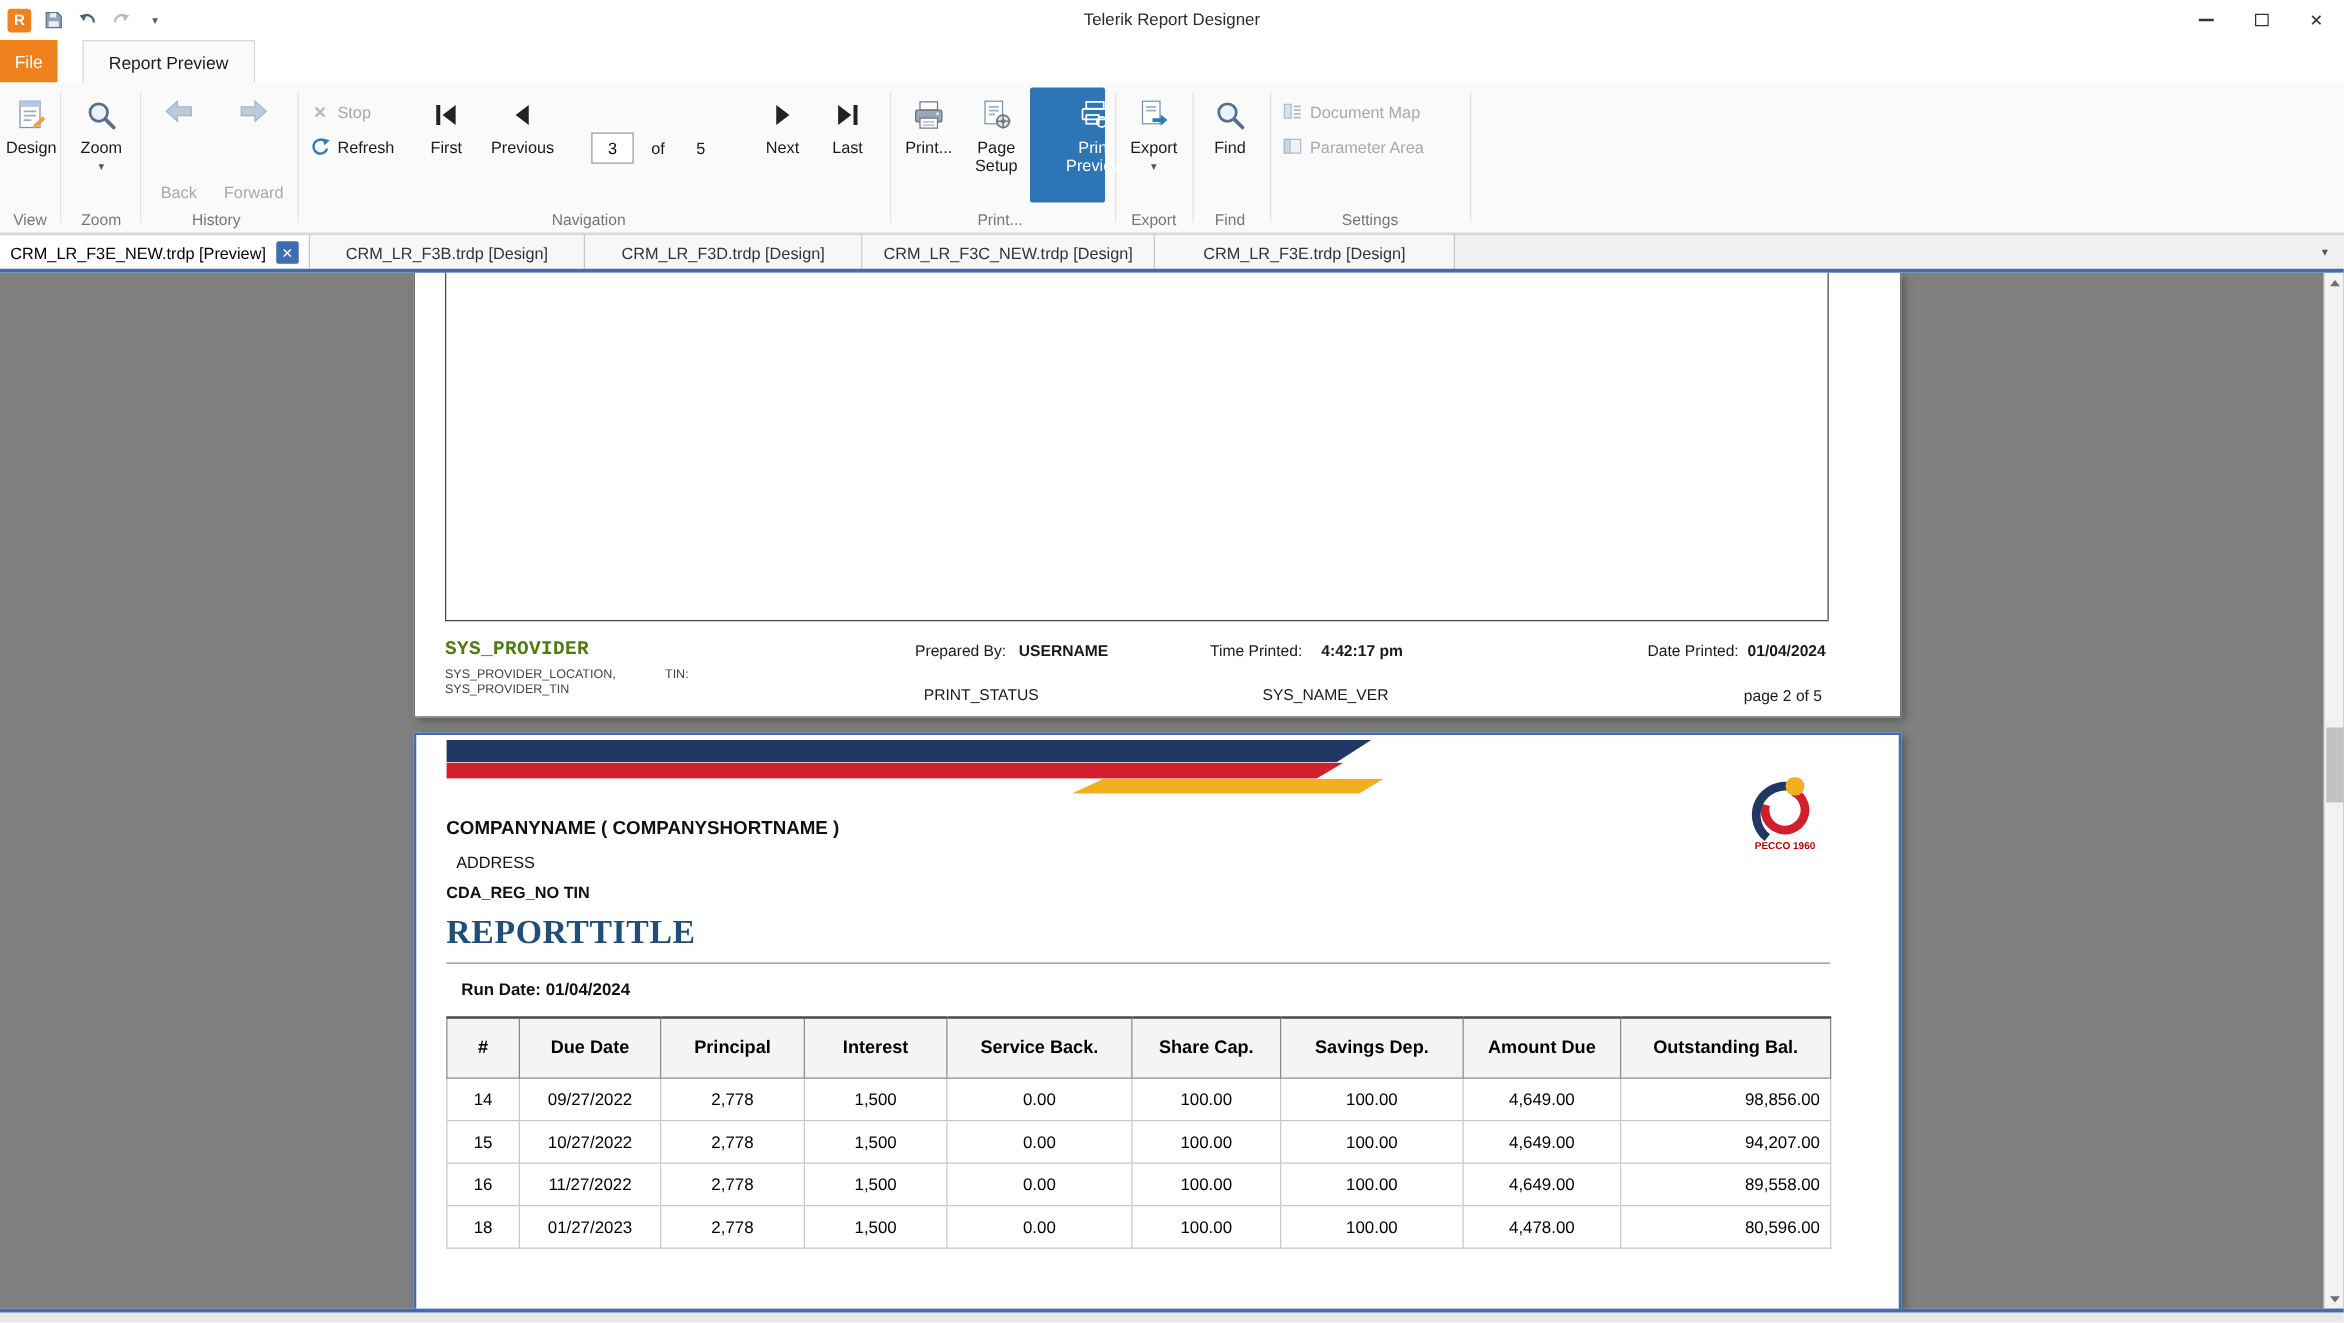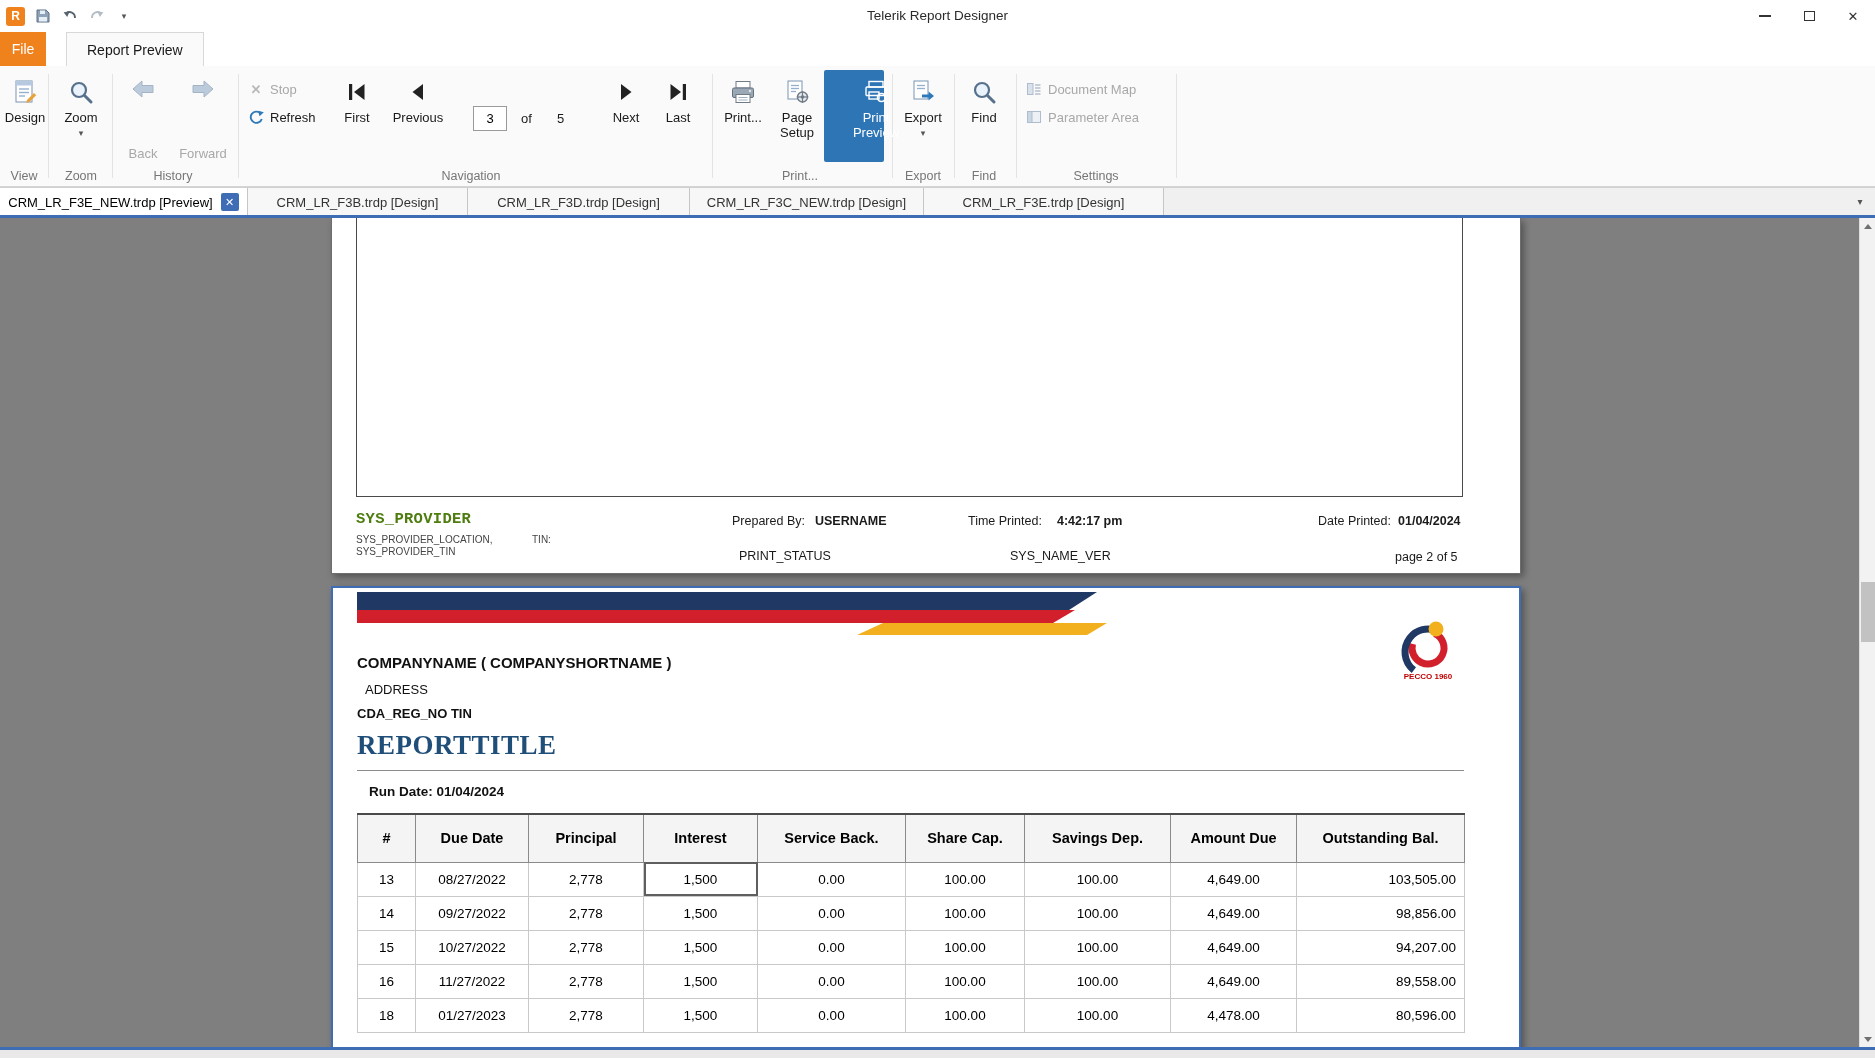--- a/index.html
+++ b/index.html
@@ -432,31 +432,20 @@
           <th>Interest</th>
           <th>Service Back.</th>
           <th>Share Cap.</th>
           <th>Savings Dep.</th>
           <th>Amount Due</th>
           <th>Outstanding Bal.</th>
         </tr>
       </thead>
       <tbody>
         <tr>
-          <td>13</td>
-            <td>08/27/2022</td>
-            <td>2,778</td>
-            <td class="fc">1,500</td>
-            <td>0.00</td>
-            <td>100.00</td>
-            <td>100.00</td>
-            <td>4,649.00</td>
-            <td class="r">103,505.00</td>
-        </tr>
-        <tr>
           <td>14</td>
             <td>09/27/2022</td>
             <td>2,778</td>
             <td>1,500</td>
             <td>0.00</td>
             <td>100.00</td>
             <td>100.00</td>
             <td>4,649.00</td>
             <td class="r">98,856.00</td>
         </tr>

